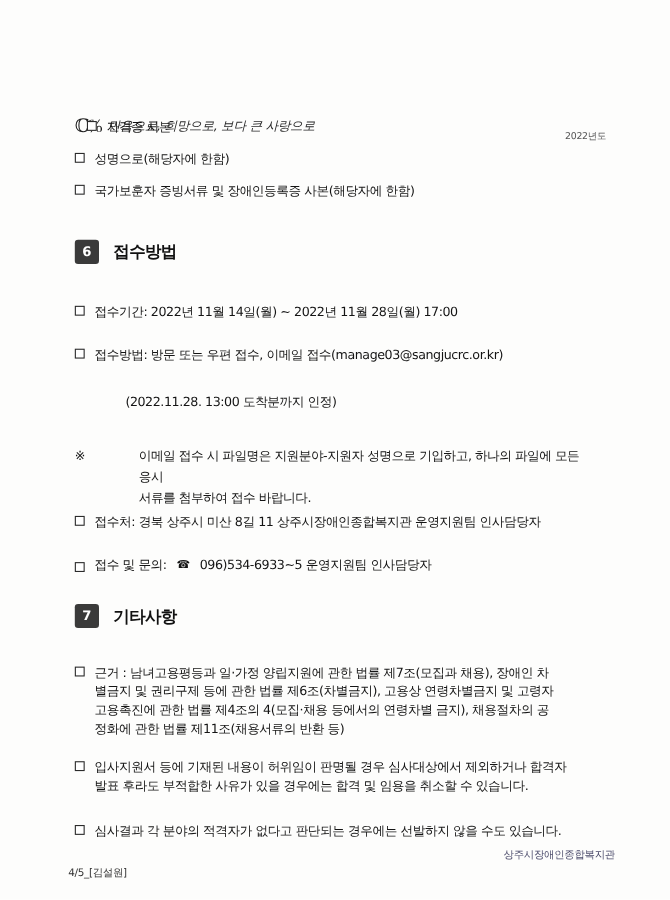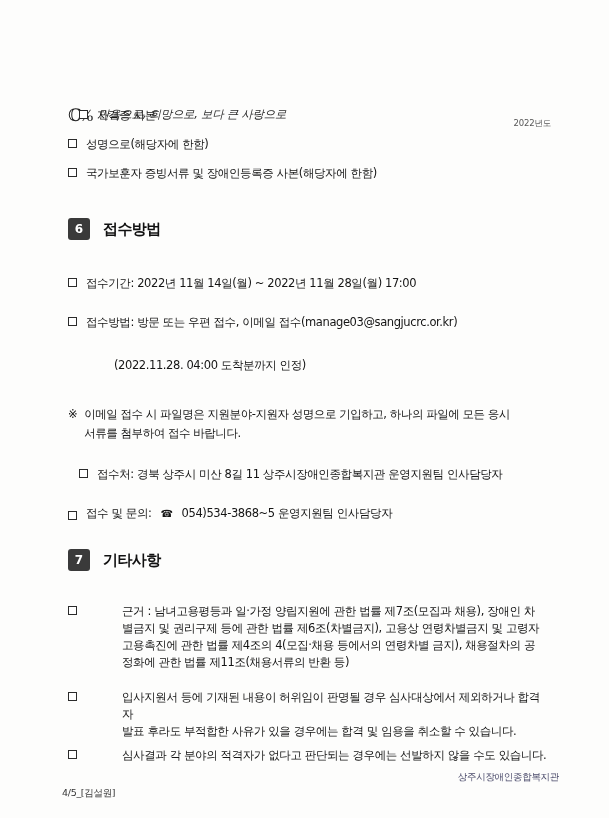--- a/index.html
+++ b/index.html
@@ -78,21 +78,21 @@
     border: 1px solid #2b2b2b;
     margin-top: 3px;
     background: #fff;
     box-sizing: border-box;
   }
   .chk-text {
     display: block;
     white-space: pre-line;
   }
   .chk-row.wrap { white-space: normal; }
-  .chk-row.wrap .chk-text { white-space: pre-line; margin-left: 36px; }
+  .chk-row.wrap .chk-text { white-space: pre-line; }
 
   
   .sect {
     position: absolute;
     display: flex;
     align-items: center;
     gap: 13px;
   }
   .sect-num {
     width: 22px;
@@ -126,21 +126,21 @@
   .note {
     position: absolute;
     display: flex;
     gap: 7px;
     font-size: 11.5px;
     letter-spacing: -0.45px;
     line-height: 19px;
     color: #141414;
   }
   .note-mark { flex: 0 0 auto; }
-  .note-text { white-space: pre-line; }
+  .note-text { white-space: pre-line; margin-left: 42px; }
 
   .phone-ico {
     display: inline-block;
     font-size: 10px;
   }
 
   
   .footer-left {
     position: absolute;
     left: 62px;
@@ -190,38 +190,38 @@
   <div class="chk-row" style="left:68px; top:275px;">
     <span class="chk-box"></span>
     <span class="chk-text">접수기간: 2022년 11월 14일(월) ~ 2022년 11월 28일(월) 17:00</span>
   </div>
 
   <div class="chk-row" style="left:68px; top:314px;">
     <span class="chk-box"></span>
     <span class="chk-text">접수방법: 방문 또는 우편 접수, 이메일 접수(manage03@sangjucrc.or.kr)</span>
   </div>
 
-  <div class="para" style="left:114px; top:355px;">(2022.11.28. 04:00 도착분까지 인정)</div>
+  <div class="para" style="left:114px; top:355px;">(2022.11.28. 13:00 도착분까지 인정)</div>
 
   <div class="note" style="left:68px; top:405px; width:470px;">
     <span class="note-mark">※</span>
     <span class="note-text">이메일 접수 시 파일명은 지원분야-지원자 성명으로 기입하고, 하나의 파일에 모든 응시
 서류를 첨부하여 접수 바랍니다.</span>
   </div>
 
-  <div class="chk-row" style="left:68px; top:466px;margin-left:11px;">
+  <div class="chk-row" style="left:68px; top:466px;">
     <span class="chk-box"></span>
     <span class="chk-text">접수처: 경북 상주시 미산 8길 11 상주시장애인종합복지관 운영지원팀 인사담당자</span>
   </div>
 
   <div class="chk-row" style="left:68px; top:505px;align-items:center;">
     <span class="chk-box"></span>
     <span class="chk-text">접수 및 문의:</span>
     <span class="phone-ico">☎</span>
-    <span class="chk-text">054)534-3868~5 운영지원팀 인사담당자</span>
+    <span class="chk-text">096)534-6933~5 운영지원팀 인사담당자</span>
   </div>
 
   <div class="sect" style="left:68px; top:549px;">
     <span class="sect-num">7</span>
     <span class="sect-title">기타사항</span>
   </div>
 
   <div class="chk-row wrap" style="left:68px; top:603px; width:480px;">
     <span class="chk-box"></span>
     <span class="chk-text">근거 : 남녀고용평등과 일·가정 양립지원에 관한 법률 제7조(모집과 채용), 장애인 차

